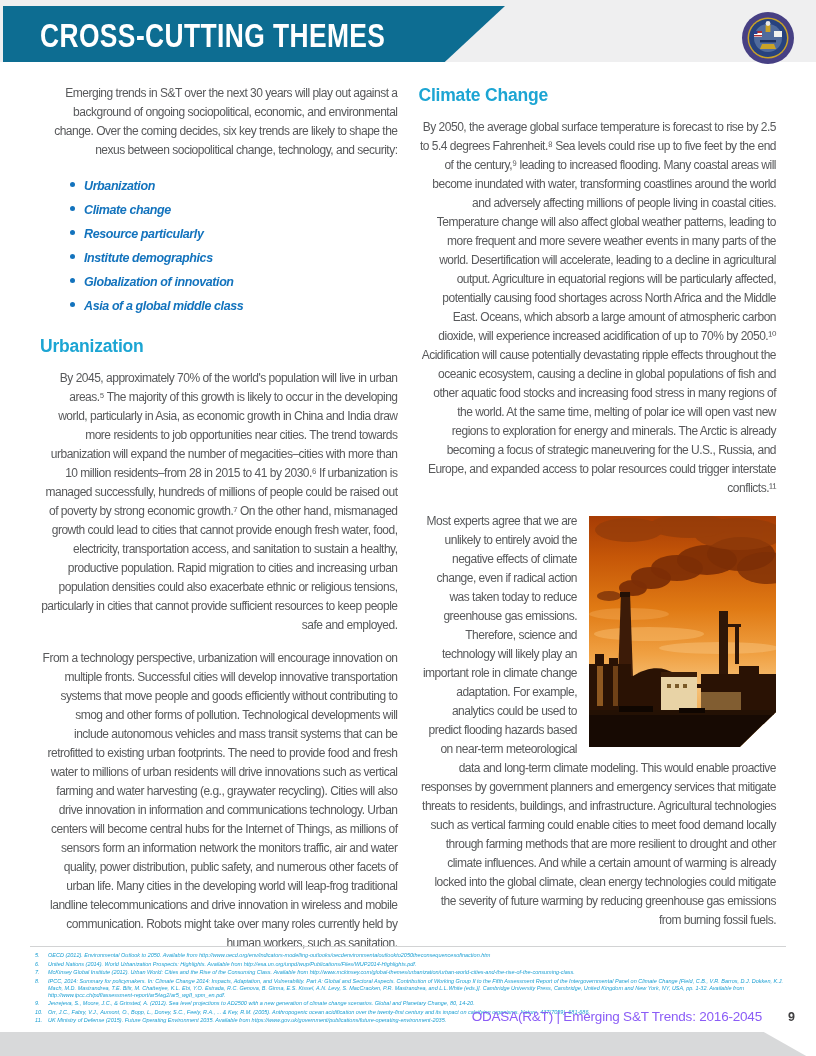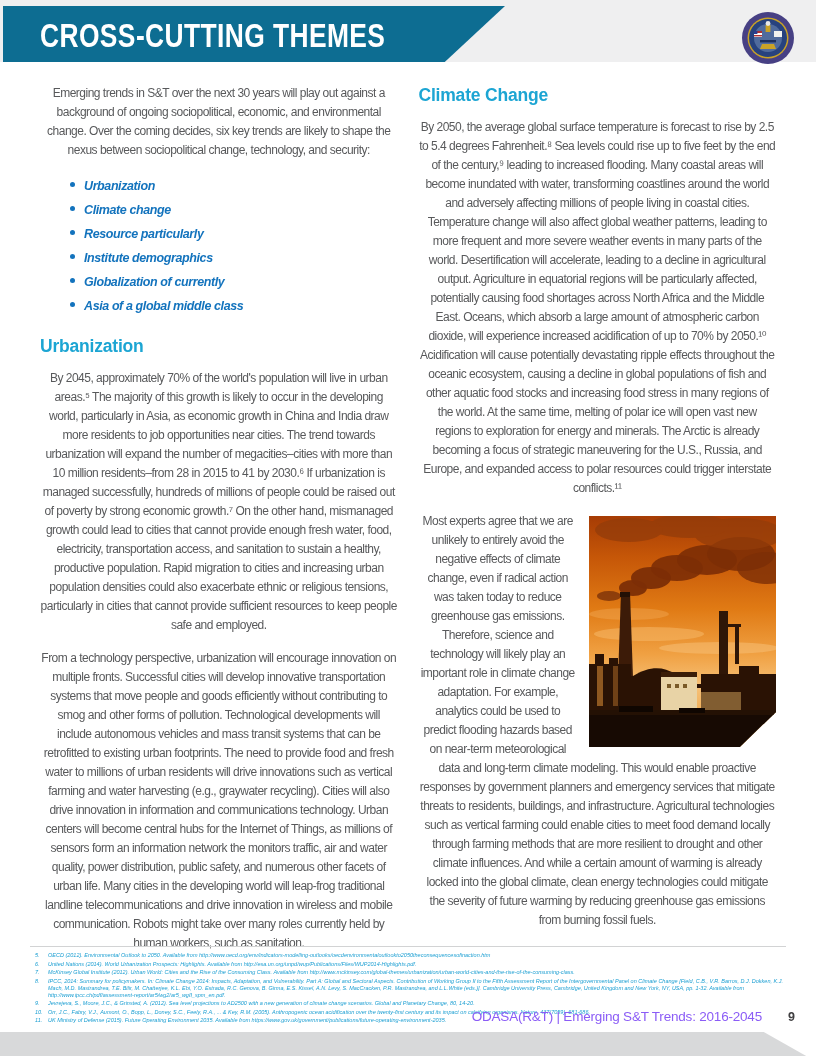--- a/index.html
+++ b/index.html
@@ -14,21 +14,21 @@
     clip-path:polygon(0 0,100% 0,88% 100%,0 100%);
   }
   .page-title{
     position:absolute;top:11px;left:37px;color:#ffffff;font-size:33px;font-weight:bold;
     white-space:nowrap;transform:scaleX(0.80);transform-origin:0 50%;letter-spacing:0.5px;
   }
   .seal{position:absolute;top:11px;right:21px;width:54px;height:54px;}
   
   .content{position:absolute;top:84px;left:40px;width:736px;display:flex;gap:21px;}
   .col{width:358px;font-size:12px;line-height:19px;color:#58595b;letter-spacing:-0.5px;}
-  .col p{margin:0 0 14px 0;text-align:center;}
+  .col p{margin:0 0 14px 0;text-align:right;}
   h2.section-heading{
     color:#1ca5d3;font-size:17.5px;line-height:20px;font-weight:bold;
     letter-spacing:-0.2px;margin:20px 0 13px 0;
   }
   h2.first{margin-top:1px;}
   ul.bullets{list-style:none;margin:17px 0 4px 0;padding:0 0 0 30px;}
   ul.bullets li{
     display:flex;align-items:baseline;margin-bottom:5px;line-height:19px;
     color:#1373bd;font-style:italic;font-weight:bold;font-size:12.5px;letter-spacing:-0.4px;
   }
@@ -100,21 +100,21 @@
       <li>
           <span class="bullet-dot"></span>
           <span>Resource particularly</span>
         </li>
       <li>
           <span class="bullet-dot"></span>
           <span>Institute demographics</span>
         </li>
       <li>
           <span class="bullet-dot"></span>
-          <span>Globalization of currently</span>
+          <span>Globalization of innovation</span>
         </li>
       <li>
           <span class="bullet-dot"></span>
           <span>Asia of a global middle class</span>
         </li>
     </ul>
     <h2 class="section-heading">Urbanization</h2>
     <p>By 2045, approximately 70% of the world's population will live in urban areas.⁵ The majority of this growth is likely to occur in the developing world, particularly in Asia, as economic growth in China and India draw more residents to job opportunities near cities. The trend towards urbanization will expand the number of megacities–cities with more than 10 million residents–from 28 in 2015 to 41 by 2030.⁶ If urbanization is managed successfully, hundreds of millions of people could be raised out of poverty by strong economic growth.⁷ On the other hand, mismanaged growth could lead to cities that cannot provide enough fresh water, food, electricity, transportation access, and sanitation to sustain a healthy, productive population. Rapid migration to cities and increasing urban population densities could also exacerbate ethnic or religious tensions, particularly in cities that cannot provide sufficient resources to keep people safe and employed.</p>
     <p>From a technology perspective, urbanization will encourage innovation on multiple fronts. Successful cities will develop innovative transportation systems that move people and goods efficiently without contributing to smog and other forms of pollution. Technological developments will include autonomous vehicles and mass transit systems that can be retrofitted to existing urban footprints. The need to provide food and fresh water to millions of urban residents will drive innovations such as vertical farming and water harvesting (e.g., graywater recycling). Cities will also drive innovation in information and communications technology. Urban centers will become central hubs for the Internet of Things, as millions of sensors form an information network the monitors traffic, air and water quality, power distribution, public safety, and numerous other facets of urban life. Many cities in the developing world will leap-frog traditional landline telecommunications and drive innovation in wireless and mobile communication. Robots might take over many roles currently held by human workers, such as sanitation.</p>
   </div>

